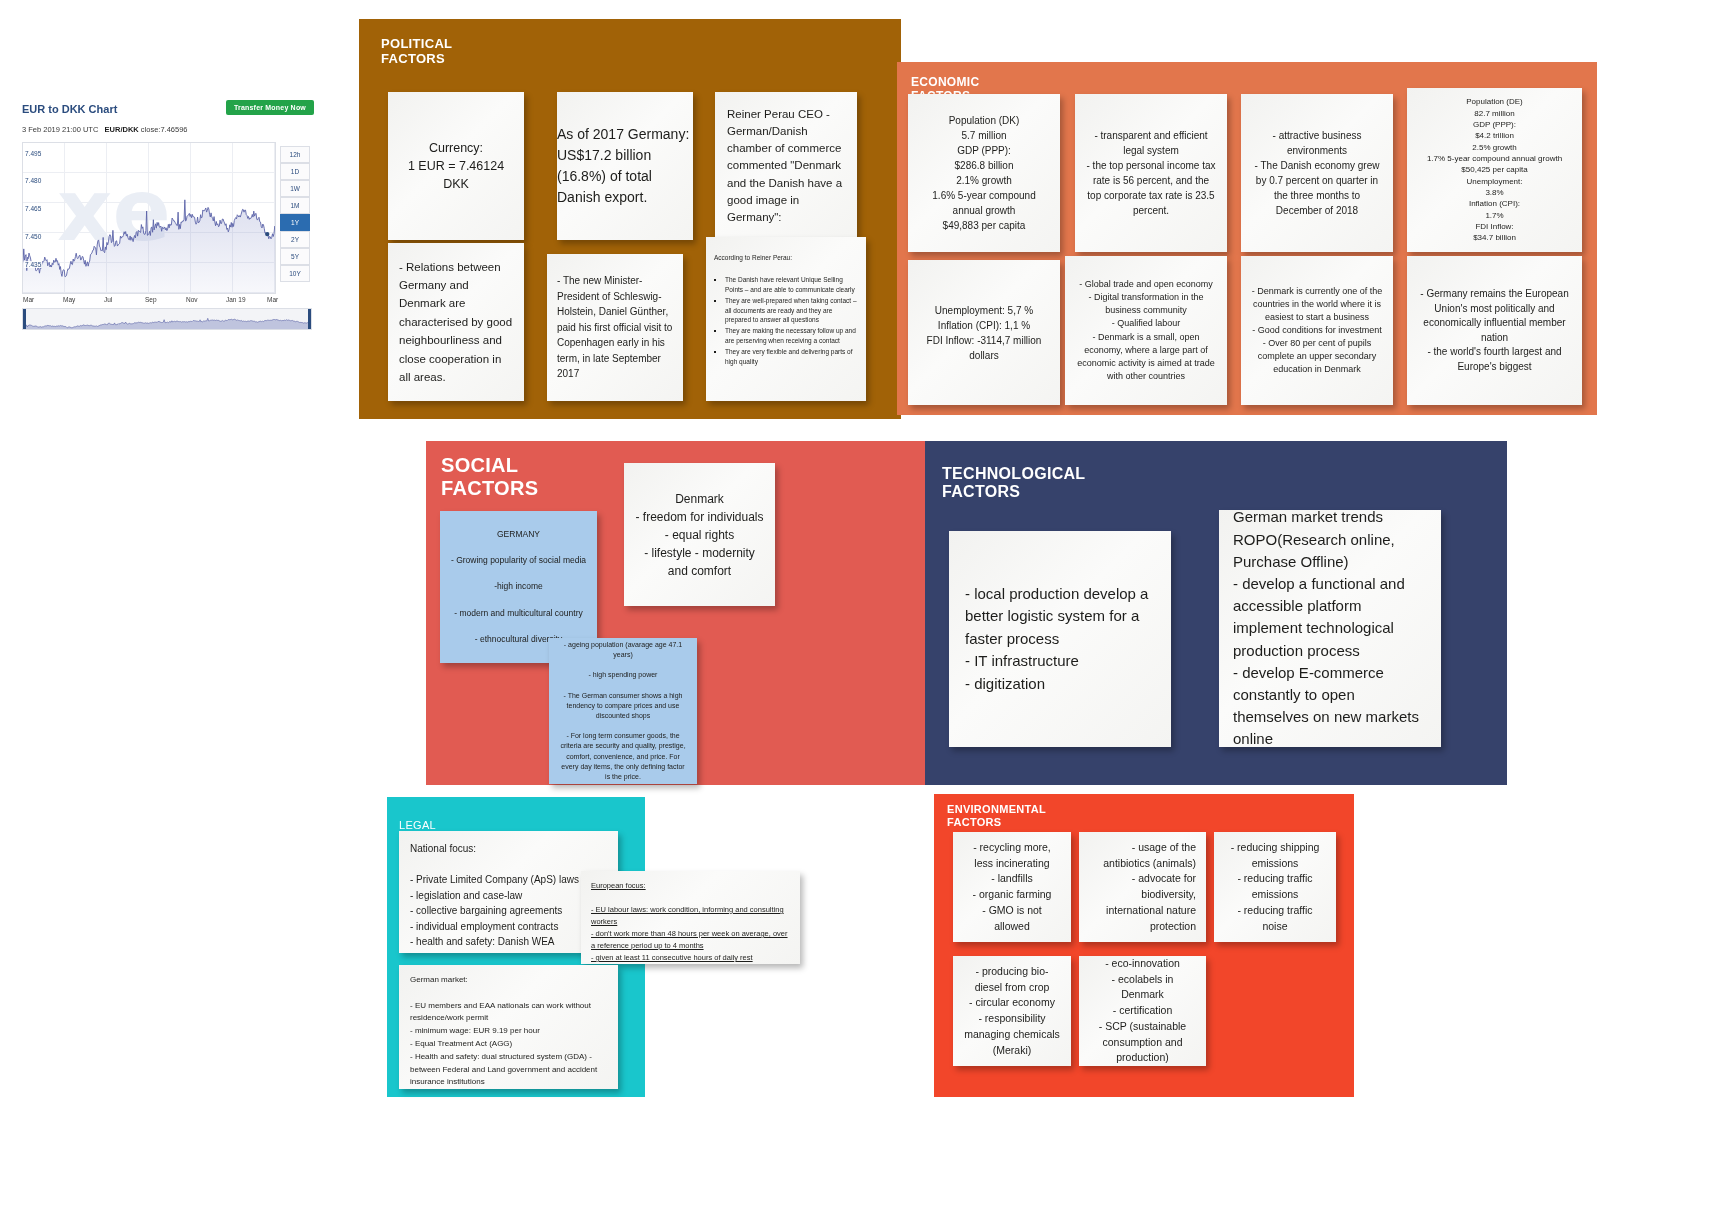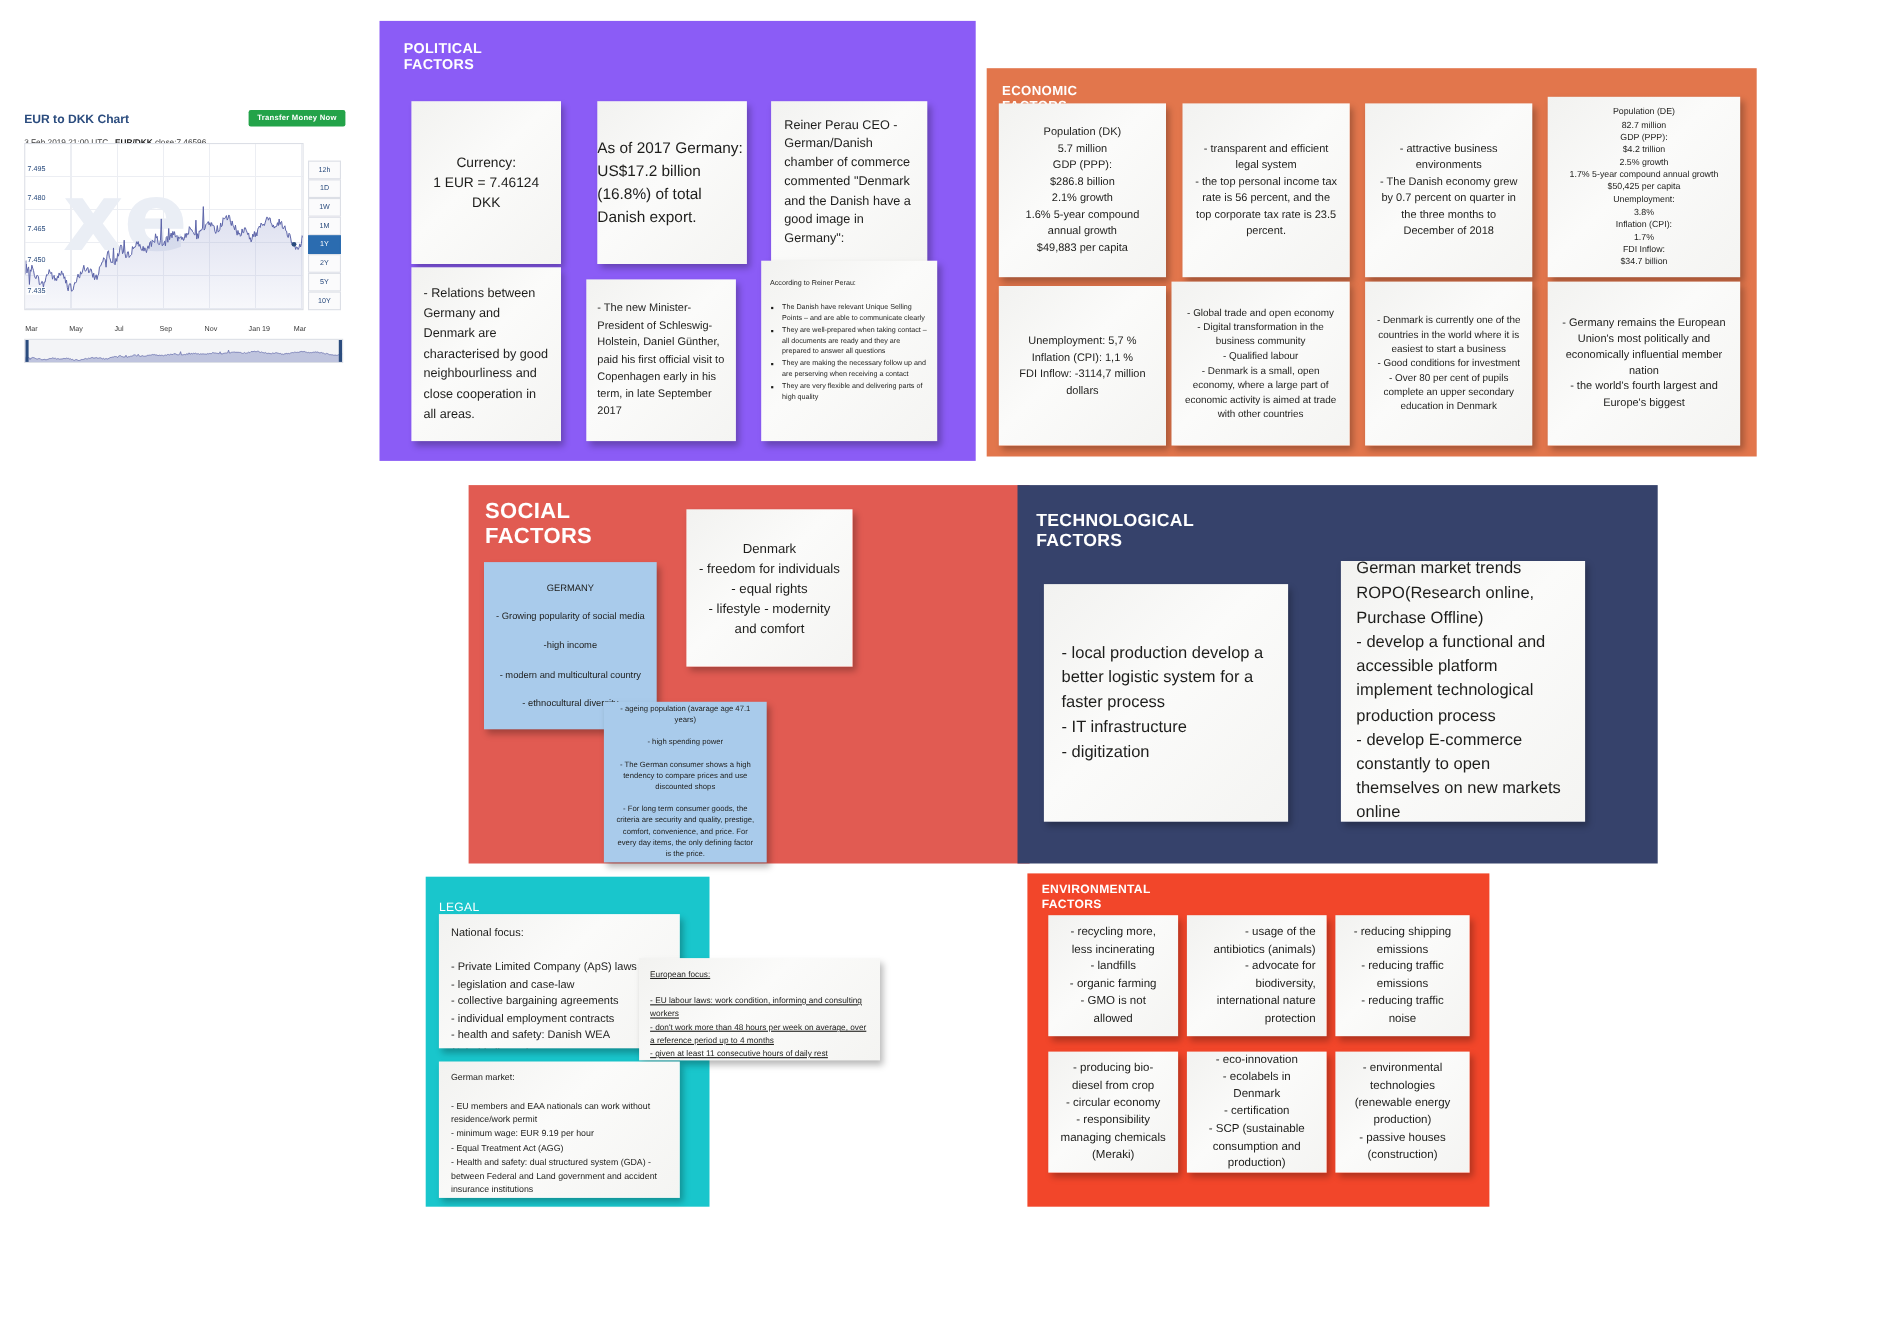--- a/index.html
+++ b/index.html
@@ -54,21 +54,21 @@
     position: absolute; right: 4px; top: 2px;
     background: #23a349; color: #fff; font-size: 7px;
     padding: 4px 8px; border-radius: 2px; font-weight: bold;
     letter-spacing: .2px;
   }
   #xe-sub {
     position: absolute; left: 8px; top: 27px; font-size: 7.5px; color: #3a3a3a;
   }
   #xe-sub b { color: #1b1b1b; }
   #xe-plot {
-    position: absolute; left: 8px; top: 32px;
+    position: absolute; left: 8px; top: 44px;
     width: 254px; height: 152px;
     border: 1px solid #dcdfe6;
     background:
       repeating-linear-gradient(to right, transparent 0 41px, #eceef3 41px 42px),
       repeating-linear-gradient(to bottom, transparent 0 29px, #eceef3 29px 30px),
       #ffffff;
     overflow: hidden;
   }
   #xe-watermark {
     position: absolute; left: 34px; top: 24px;
@@ -93,21 +93,21 @@
     position: absolute; left: 8px; top: 210px; width: 290px; height: 22px;
     border: 1px solid #dcdfe6; background: #ffffff; overflow: hidden;
   }
   #xe-mini .sel-overlay {
     position: absolute; left: 0; top: 0; width: 100%; height: 100%;
     border-left: 3px solid #2b4c7e; border-right: 3px solid #2b4c7e;
     background: rgba(43,76,126,.06);
   }
 
   
-  #political { left: 345px; top: 19px; width: 542px; height: 400px; background: #8b5cf6; }
+  #political { left: 359px; top: 19px; width: 542px; height: 400px; background: #a16207; }
   #political .section-title { position: absolute; left: 22px; top: 18px; font-size: 13px; }
 
   
   #economic { left: 897px; top: 62px; width: 700px; height: 353px; background: #e2764c; }
   #economic .section-title { position: absolute; left: 14px; top: 14px; font-size: 12px; }
 
   
   #social { left: 385px; top: 441px; width: 510px; height: 344px; background: #e15b52; margin-left: 41px; }
   #social .section-title { position: absolute; left: 15px; top: 13px; font-size: 20px; }
   .bluecard {
@@ -406,19 +406,15 @@
 - responsibility managing chemicals (Meraki)</div>
     </div>
 
     <div class="card center" style="left:145px; top:162px; width:127px; height:110px; font-size:10.5px; line-height:1.5;">
       <div class="txt">- eco-innovation
 - ecolabels in Denmark
 - certification
 - SCP (sustainable consumption and production)</div>
     </div>
 
-    <div class="card center" style="left:280px; top:162px; width:122px; height:110px; font-size:10.5px; line-height:1.5;">
-      <div class="txt">- environmental technologies (renewable energy production)
-- passive houses (construction)</div>
-    </div>
   </div>
 
 </div>
 
 </body></html>

